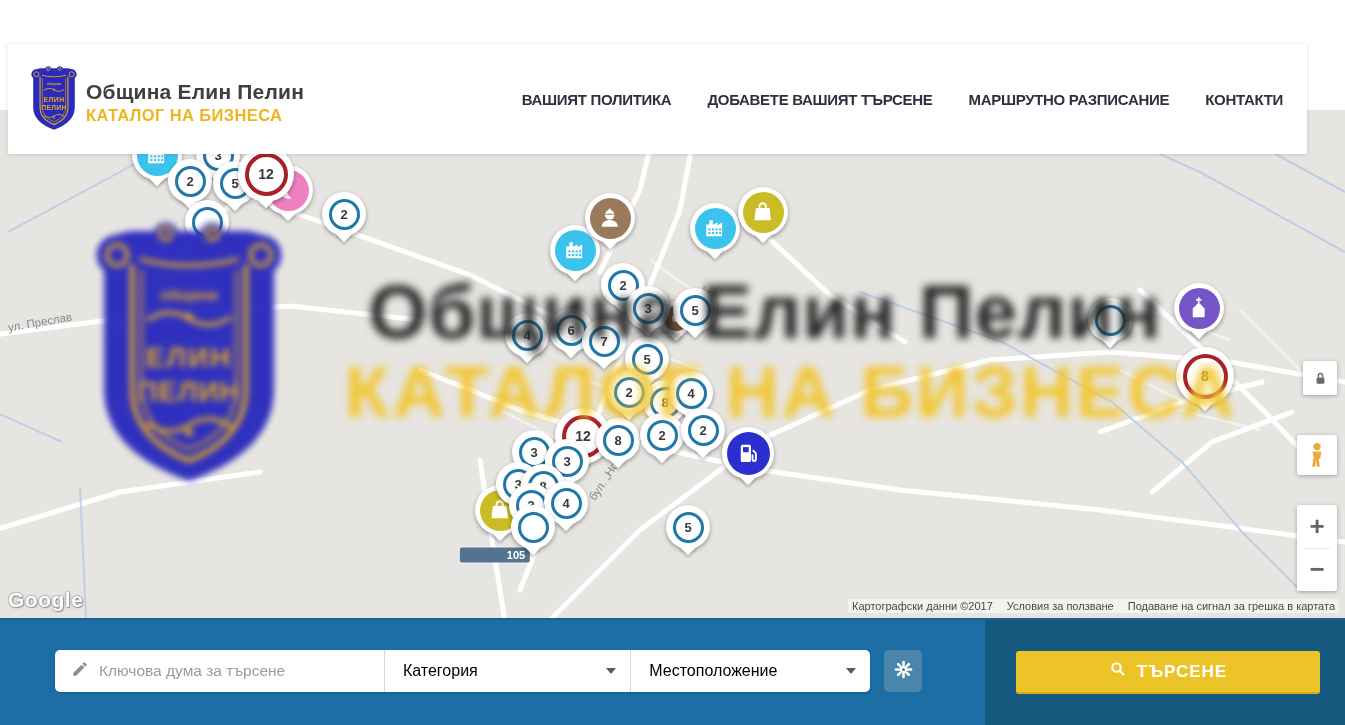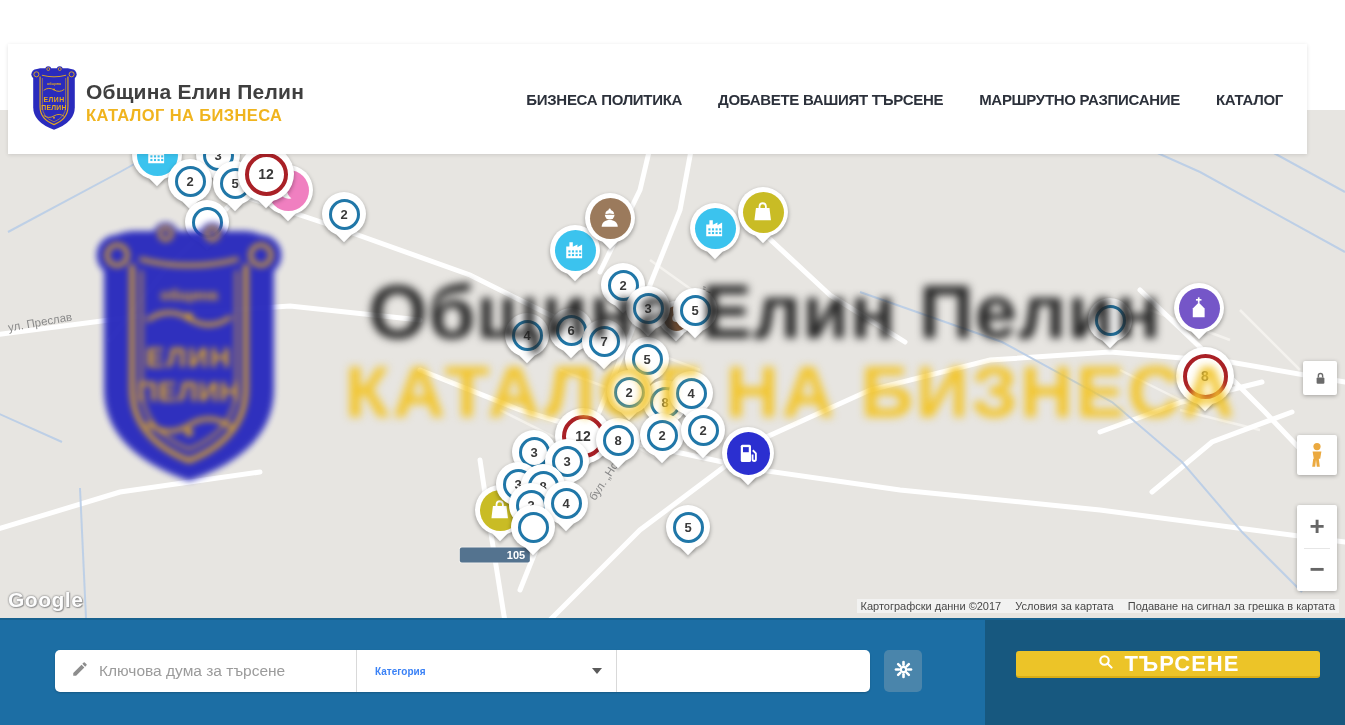--- a/index.html
+++ b/index.html
@@ -68,38 +68,38 @@
   .zoom-btn { width:40px; height:42px; display:flex; align-items:center; justify-content:center;
               font-size:26px; font-weight:700; color:#666; cursor:pointer; }
   .zoom-divider { width:26px; height:1px; background:#e6e6e6; }
 
   
   .searchbar { position:absolute; left:0; top:618px; width:1345px; height:107px; background:#1c6ea4;
                border-top:2px solid #18628f; z-index:30; }
   .field-group { position:absolute; left:55px; top:30px; width:815px; height:42px; background:#fff;
                  border-radius:5px; display:flex; align-items:stretch; box-shadow:0 1px 2px rgba(0,0,0,.2); }
   .fg-section { display:flex; align-items:center; position:relative; }
-  .fg-keyword { width:302px; border-right:1px solid #d9d9d9; padding-left:16px;justify-content:flex-end; }
+  .fg-keyword { width:350px; border-right:1px solid #d9d9d9; padding-left:16px;justify-content:flex-end; }
   .fg-keyword input { border:0; outline:0; flex:1; font-size:15.5px; color:#444; margin-left:10px;
                       font-family:"Liberation Sans",sans-serif; background:transparent; }
   .fg-keyword input::placeholder { color:#9b9b9b; }
   .fg-select { padding:0 14px 0 18px; cursor:pointer; border-right:1px solid #d9d9d9; }
   .fg-category { width:260px; } .fg-location { width:252px; border-right:0; }
-  .fg-select span { font-size:10px; color:#3b82f6; flex:1;font-weight:bold; }
+  .fg-select span { font-size:16px; color:#000000; flex:1; }
   .sel-arrow { width:0; height:0; border-left:5px solid transparent; border-right:5px solid transparent;
                border-top:6px solid #5a5a5a; margin-left:8px; }
   .gear-btn { position:absolute; left:884px; top:30px; width:38px; height:42px; background:#4a85ab;
               border-radius:5px; display:flex; align-items:center; justify-content:center; cursor:pointer;
               border:0; }
   .gear-btn svg { width:21px; height:21px; }
   .right-panel { position:absolute; left:985px; top:0; width:360px; height:107px; background:#17587f; }
-  .search-btn { position:absolute; left:31px; top:31px; width:304px; height:27px; background:#ecc428;
+  .search-btn { position:absolute; left:31px; top:31px; width:304px; height:43px; background:#ecc428;
                 border:0; border-bottom:2px solid #d9ad15; border-radius:3px; display:flex;
                 align-items:center; justify-content:center; gap:10px; cursor:pointer;
-                color:#fff; font-size:22px; font-weight:700; letter-spacing:1px;
+                color:#fff; font-size:17px; font-weight:700; letter-spacing:1px;
                 font-family:"Liberation Sans",sans-serif; }
   .search-btn svg { width:18px; height:18px; }
   .pencil-icon svg { width:18px; height:18px; }
 </style>
 </head>
 <body>
 
 <div class="header">
   <div class="logo-wrap"><svg viewBox="0 0 210 300" width="100%" height="100%">
     <path d="M14 48 Q14 18 44 16 L166 16 Q196 18 196 48 L196 186 Q196 252 105 284 Q14 252 14 186 Z" fill="#2A2BBD"></path>
@@ -120,24 +120,24 @@
     <text x="105" y="162" text-anchor="middle" font-size="30" font-weight="bold" letter-spacing="2" fill="#E3A81E" font-family="Liberation Sans,sans-serif">ЕЛИН</text>
     <text x="105" y="198" text-anchor="middle" font-size="30" font-weight="bold" letter-spacing="1" fill="#E3A81E" font-family="Liberation Sans,sans-serif">ПЕЛИН</text>
     <path d="M60 222 q22 16 45 2 q23 -14 45 2" stroke="#E3A81E" stroke-width="4" fill="none"></path>
     <circle cx="105" cy="232" r="4" fill="#E3A81E"></circle>
   </svg></div>
   <div class="logo-text">
     <div class="logo-title">Община Елин Пелин</div>
     <div class="logo-sub">КАТАЛОГ НА БИЗНЕСА</div>
   </div>
   <div class="nav">
-    <a>БИЗНЕСА ПОЛИТИКА</a>
+    <a>ВАШИЯТ ПОЛИТИКА</a>
     <a>ДОБАВЕТЕ ВАШИЯТ ТЪРСЕНЕ</a>
     <a>МАРШРУТНО РАЗПИСАНИЕ</a>
-    <a>КАТАЛОГ</a>
+    <a>КОНТАКТИ</a>
   </div>
 </div>
 
 <div class="map">
   <svg class="roads" width="1345" height="508" viewBox="0 0 1345 508">
     <g stroke="#f4f2ee" stroke-width="2.5" fill="none">
       <path d="M560,260 L640,290 M590,310 L660,350 M500,300 L560,330 M620,230 L700,260 M540,200 L610,240 M650,150 L720,200 M1150,200 L1230,230 M1180,300 L1260,320 M1120,260 L1200,300 M1240,200 L1300,260"></path>
     </g>
     <g stroke="#ffffff" stroke-width="5" fill="none" stroke-linecap="round">
       <path d="M140,-5 L185,25 L240,85 L330,115 L470,165 L560,210"></path>
@@ -186,21 +186,21 @@
     <circle cx="105" cy="232" r="4" fill="#E3A81E"></circle>
   </svg></div>
   <div class="watermark wm-line1">Община Елин Пелин</div>
   <div class="watermark wm-line2">КАТАЛОГ НА БИЗНЕСА</div>
 
 
   <div class="google-logo">Google</div>
 
   <div class="attribution">
     <span>Картографски данни ©2017</span>
-    <a>Условия за картата</a>
+    <a>Условия за ползване</a>
     <a>Подаване на сигнал за грешка в картата</a>
   </div>
 
   <div class="ctrl-box ctrl-lock">
     <svg width="17" height="17" viewBox="0 0 24 24">
         <rect x="6.5" y="10.5" width="11" height="9" rx="1.5" fill="#6b6b6b"></rect>
         <path d="M9 10.5V8a3 3 0 016 0v2.5" stroke="#6b6b6b" stroke-width="2" fill="none"></path>
       </svg>
   </div>
   <div class="ctrl-box ctrl-pegman">
@@ -465,20 +465,24 @@
     <div class="fg-section fg-keyword">
       <span class="pencil-icon">
         <svg viewBox="0 0 24 24">
             <path d="M3 17.2V21h3.8L17.8 10 14 6.2 3 17.2zM20.7 7.1a1 1 0 000-1.4l-2.4-2.4a1 1 0 00-1.4 0l-1.8 1.8 3.8 3.8 1.8-1.8z" fill="#8d8d8d"></path>
           </svg>
       </span>
       <input type="text" placeholder="Ключова дума за търсене" style="">
     </div>
     <div class="fg-section fg-select fg-category">
       <span>Категория</span>
+      <i class="sel-arrow"></i>
+    </div>
+    <div class="fg-section fg-select fg-location">
+      <span>Местоположение</span>
       <i class="sel-arrow"></i>
     </div>
   </div>
   <button class="gear-btn">
     <span>
       <svg width="21" height="21" viewBox="0 0 24 24">
         <circle cx="12" cy="12" r="3.1" fill="none" stroke="#fff" stroke-width="2.6"></circle>
         <g stroke="#fff" stroke-width="3" stroke-linecap="round">
           <line x1="12" y1="3.4" x2="12" y2="6.6"></line>
             <line x1="12" y1="17.4" x2="12" y2="20.6"></line>

